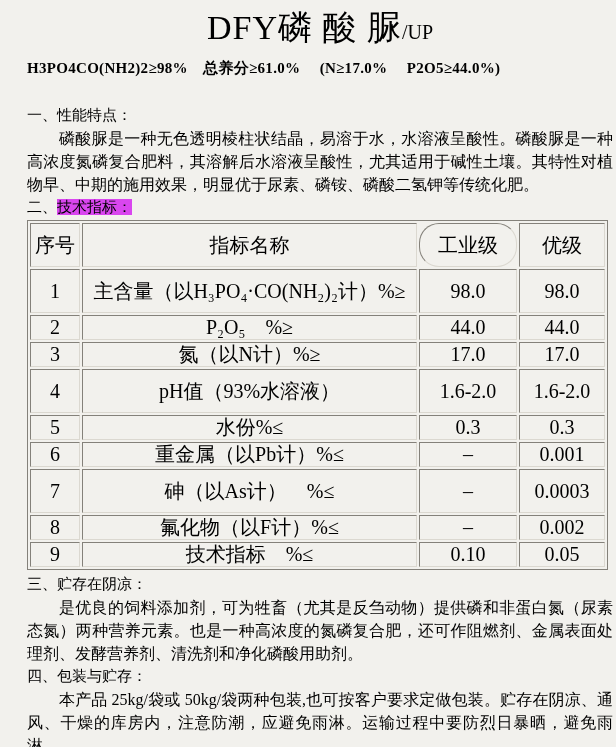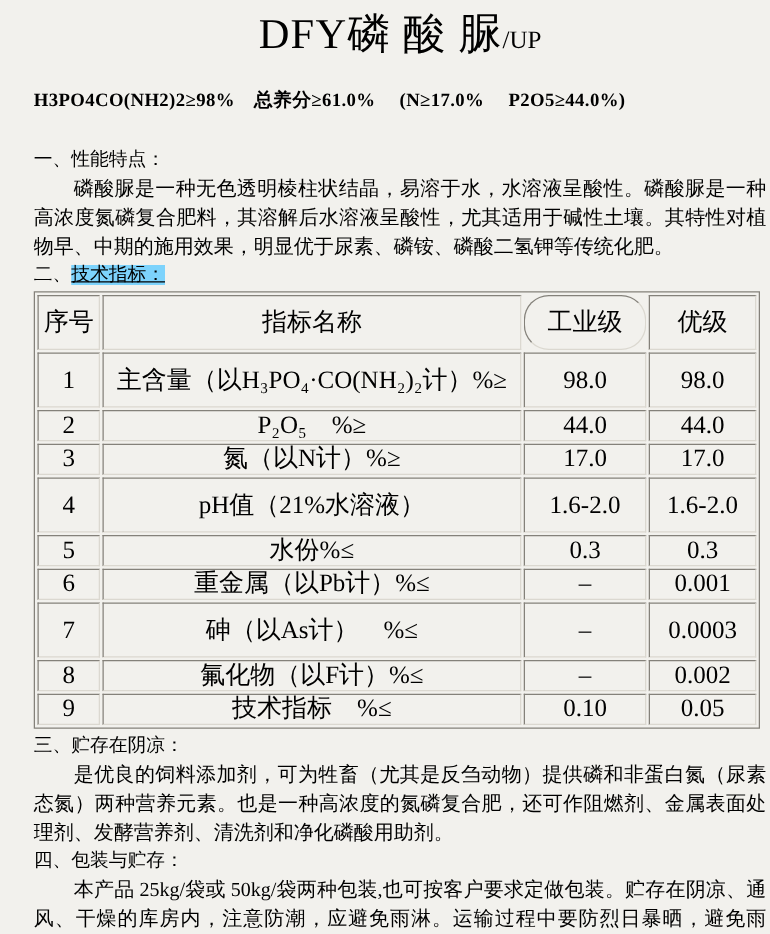--- a/index.html
+++ b/index.html
@@ -29,40 +29,39 @@
     letter-spacing: 1px;
   }
   .doc-title .suffix {
     font-size: 20px;
     letter-spacing: 0;
   }
   .spec-line {
     font-size: 15px;
     font-weight: bold;
     line-height: 20px;
-    margin-top: 17px;
+    margin-top: 4px;
     white-space: pre-wrap;
     letter-spacing: 0.3px;
   }
   .sections {
     margin-top: 26px;
     font-size: 16px;
     line-height: 23px;
   }
   .heading {
     font-size: 15px;
   }
   .para {
     text-indent: 2em;
     text-align: justify;
     margin: 0;
   }
   .hl {
-    background: #7dd3fc;
-    text-decoration: underline;
+    background: #d946ef;
   }
   
   table.spec-table {
     margin-top: 1px;
     border-collapse: separate;
     border-spacing: 2px;
     table-layout: fixed;
     width: 557px;
     border: 1px solid #84817a;
     font-size: 20px;
@@ -127,21 +126,21 @@
     <td>44.0</td>
   </tr>
             <tr class="h-short">
     <td>3</td>
     <td>氮（以N计）%≥</td>
     <td>17.0</td>
     <td>17.0</td>
   </tr>
             <tr class="h-tall">
     <td>4</td>
-    <td>pH值（21%水溶液）</td>
+    <td>pH值（93%水溶液）</td>
     <td>1.6-2.0</td>
     <td>1.6-2.0</td>
   </tr>
             <tr class="h-short">
     <td>5</td>
     <td>水份%≤</td>
     <td>0.3</td>
     <td>0.3</td>
   </tr>
             <tr class="h-short">

